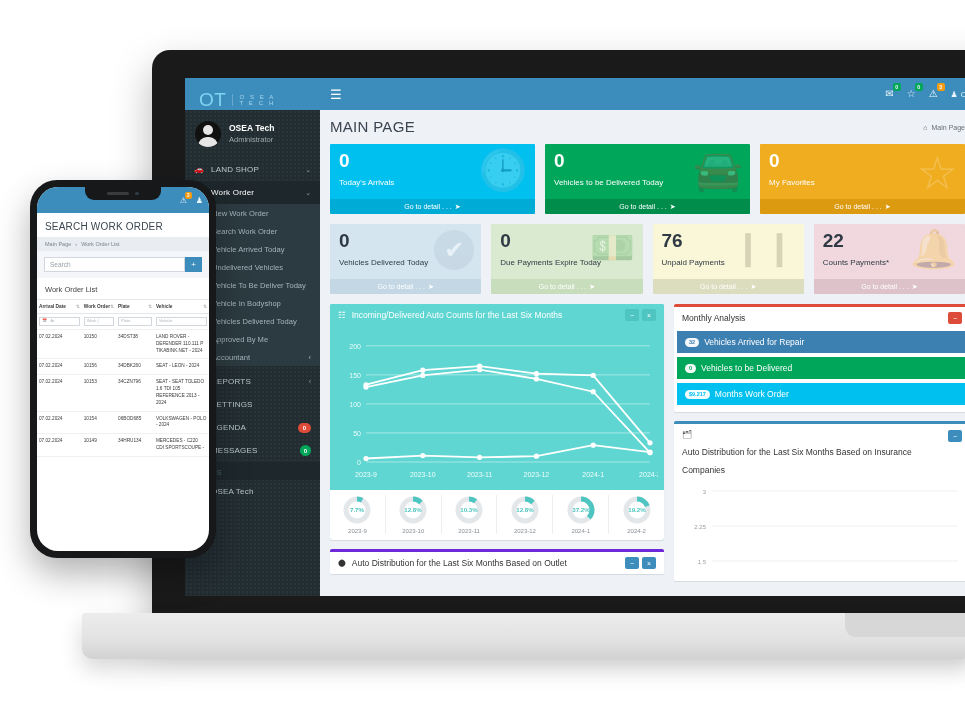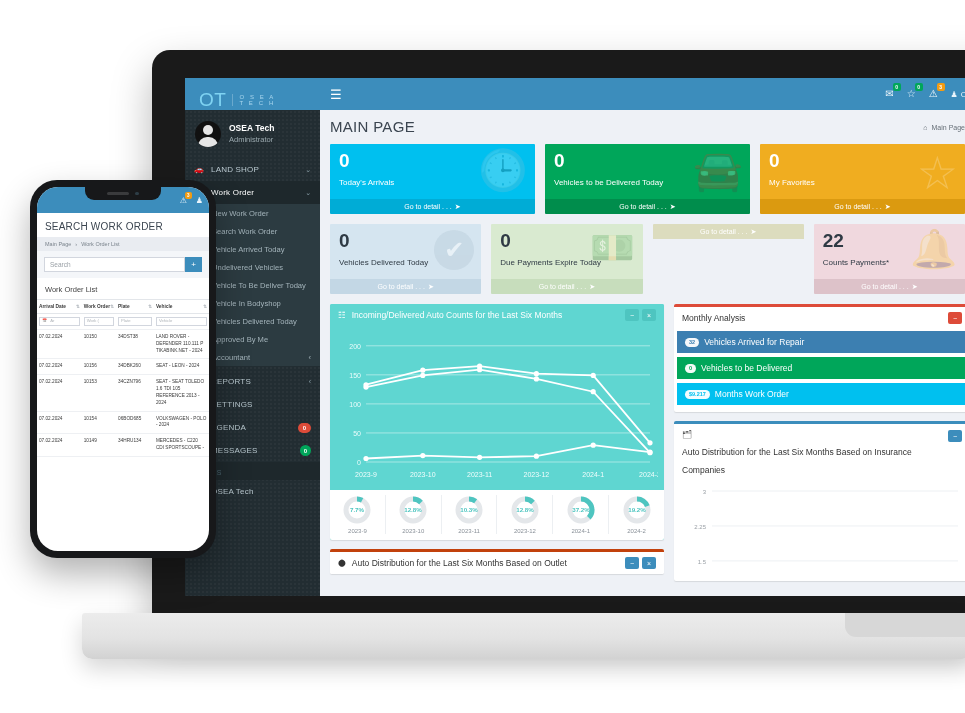--- a/index.html
+++ b/index.html
@@ -395,20 +395,25 @@
           <div class="ic-num">0</div>
           <div class="ic-label">Due Payments Expire Today</div>
           <div class="ic-icon" style="font-size:36px;opacity:.3;">💵</div>
         </div>
         <div class="ic-foot" style="background:#c7ddbc;color:#fff;">
           <span>Go to detail . . .</span>
           <span class="ic-foot-ico">➤</span>
         </div>
       </div>
       <div class="info-card">
+        <div class="ic-body" style="background:#faf6d8;color:#2f3a44;">
+          <div class="ic-num">76</div>
+          <div class="ic-label">Unpaid Payments</div>
+          <div class="ic-icon" style="opacity:1;letter-spacing:3px;color:#d5d4b6;font-size:34px;">❙❙</div>
+        </div>
         <div class="ic-foot" style="background:#dcdcbe;color:#fff;">
           <span>Go to detail . . .</span>
           <span class="ic-foot-ico">➤</span>
         </div>
       </div>
       <div class="info-card">
         <div class="ic-body" style="background:#f0d8de;color:#2f3a44;">
           <div class="ic-num">22</div>
           <div class="ic-label">Counts Payments*</div>
           <div class="ic-icon" style="font-size:38px;opacity:.28;">🔔</div>
@@ -518,21 +523,21 @@
                 <svg width="30" height="30" viewBox="0 0 30 30">
          <circle cx="15" cy="15" r="11" fill="none" stroke="#e4e7ea" stroke-width="5"></circle>
          <circle cx="15" cy="15" r="11" fill="none" stroke="#4ec5c0" stroke-width="5" stroke-dasharray="13.270087368763283 55.84495101021216" transform="rotate(-90 15 15)"></circle>
          <text x="15" y="17" text-anchor="middle" font-size="6.2" fill="#4ec5c0" font-weight="bold" font-family="Liberation Sans, sans-serif">19.2%</text>
        </svg>
        <span class="gauge-label">2024-2</span>
               </div>
             </div>
         </div>
 
-        <div class="panel" style="margin-top:9px;border-top:3px solid #c2410c;">
+        <div class="panel" style="margin-top:9px;border-top:3px solid #6d28d9;">
           <div class="panel-head" style="background:#fff;color:#333;">
             <span style="font-size:7px;">⬤</span>
             <span style="flex:1;">Auto Distribution for the Last Six Months Based on Outlet</span>
             <span class="panel-btns">
               <span class="pbtn" style="background:#3c8dbc;">−</span>
               <span class="pbtn" style="background:#3c8dbc;">×</span>
             </span>
           </div>
         </div>
       </div>

